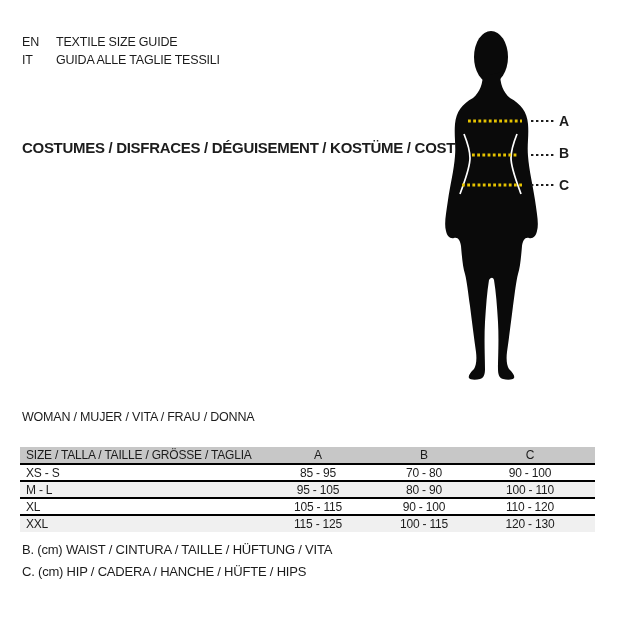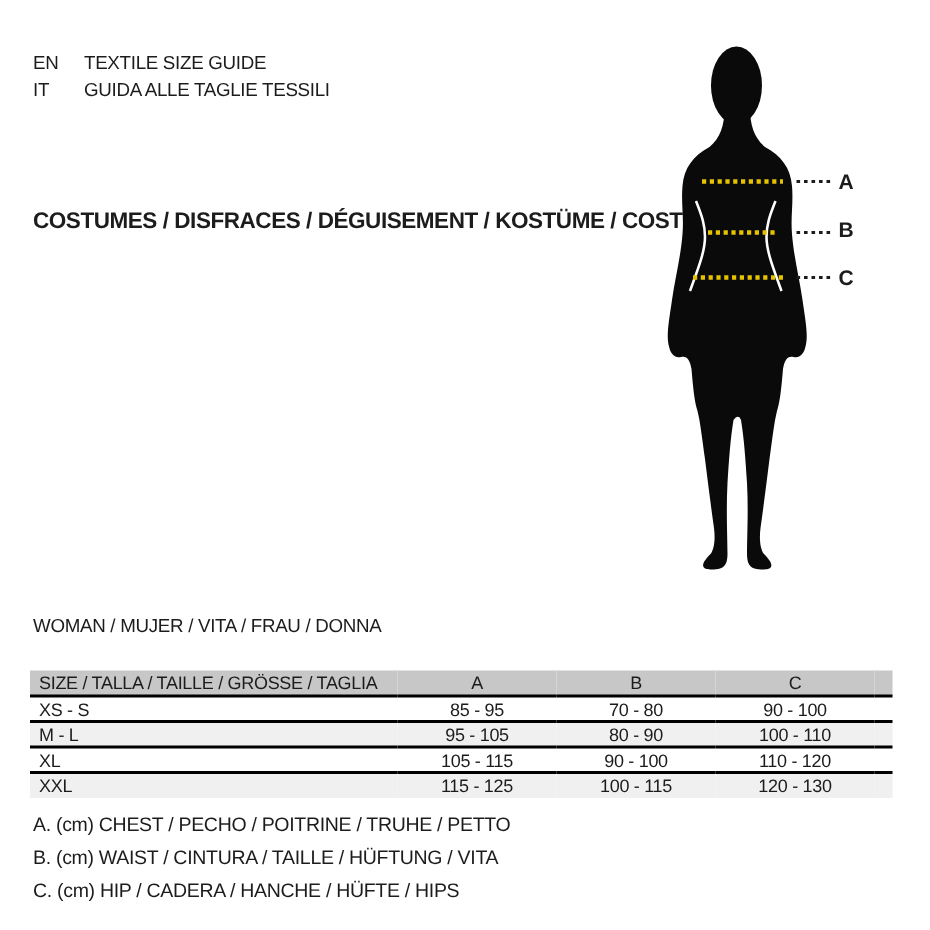--- a/index.html
+++ b/index.html
@@ -149,18 +149,17 @@
         <td class="col-size">XXL</td>
         <td class="col-val">115 - 125</td>
         <td class="col-val">100 - 115</td>
         <td class="col-val">120 - 130</td>
         <td></td>
       </tr>
     </tbody>
   </table>
 
   <div class="notes">
-    <div class="note-line">A. (cm) CHEST / PECHO / POITRINE / TRUHE / PETTO</div>
     <div class="note-line">B. (cm) WAIST / CINTURA / TAILLE / HÜFTUNG / VITA</div>
     <div class="note-line">C. (cm) HIP / CADERA / HANCHE / HÜFTE / HIPS</div>
   </div>
 
 </div>
 
 </body></html>

